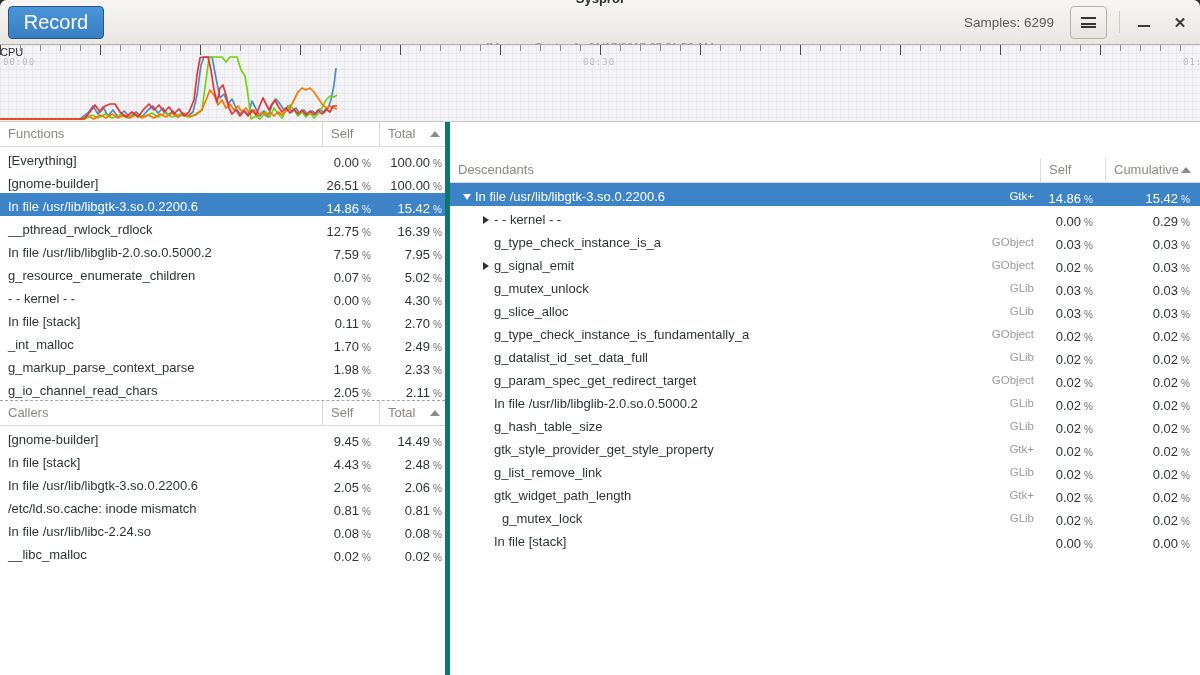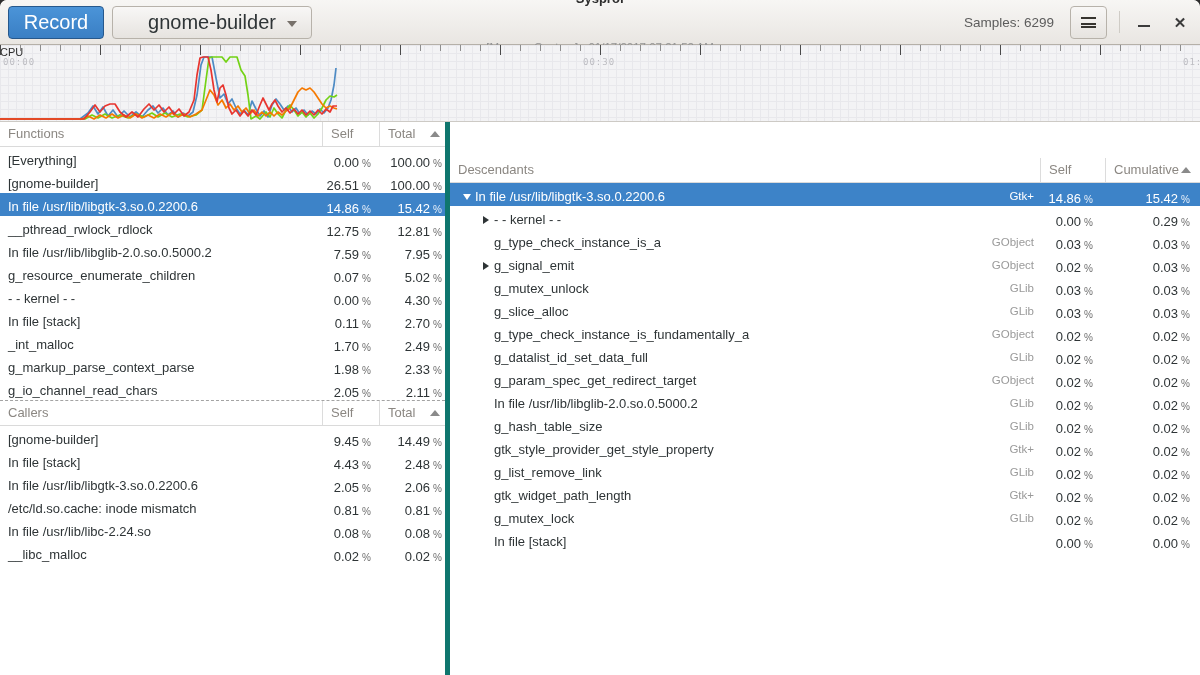--- a/index.html
+++ b/index.html
@@ -68,24 +68,20 @@
   .category { margin-left:auto; padding-right:6px; font-size:11.5px; color:#9a9a9a; }
   .row.selected .category { color:#ffffff; }
 </style>
 </head>
 <body>
 
 <div class="window">
 
   <div class="headerbar">
     <div class="btn record-btn">Record</div>
-    <div class="btn proc-btn">
-      <span>gnome-builder</span>
-      <span class="caret-down"></span>
-    </div>
     <div class="titlebox">
       <div class="title">Sysprof</div>
       <div class="subtitle">[Memory Capture] - 01/17/2017 07:21:52 AM</div>
     </div>
     <div class="header-right">
       <div class="samples">Samples: 6299</div>
       <div class="btn menu-btn">
         <div class="hamburger"></div>
       </div>
       <div class="hdr-sep"></div>
@@ -230,21 +226,21 @@
             </div>
             <div class="row lgrid">
               <div class="cell-name">
                 <span>__pthread_rwlock_rdlock</span>
               </div>
               <div class="cell-pct self">
                 <span>12.75</span>
                 <span class="pct-sign">%</span>
               </div>
               <div class="cell-pct total">
-                <span>12.81</span>
+                <span>16.39</span>
                 <span class="pct-sign">%</span>
               </div>
             </div>
             <div class="row lgrid">
               <div class="cell-name">
                 <span>In file /usr/lib/libglib-2.0.so.0.5000.2</span>
               </div>
               <div class="cell-pct self">
                 <span>7.59</span>
                 <span class="pct-sign">%</span>
@@ -656,21 +652,21 @@
               <div class="cell-pct self">
                 <span>0.02</span>
                 <span class="pct-sign">%</span>
               </div>
               <div class="cell-pct total">
                 <span>0.02</span>
                 <span class="pct-sign">%</span>
               </div>
             </div>
             <div class="row rgrid">
-              <div class="cell-name" style="padding-left: 27px;">
+              <div class="cell-name" style="padding-left: 27px; gap: 8px;">
                 <span class="exp-slot"></span>
                 <span>g_mutex_lock</span>
                 <span class="category">GLib</span>
               </div>
               <div class="cell-pct self">
                 <span>0.02</span>
                 <span class="pct-sign">%</span>
               </div>
               <div class="cell-pct total">
                 <span>0.02</span>

